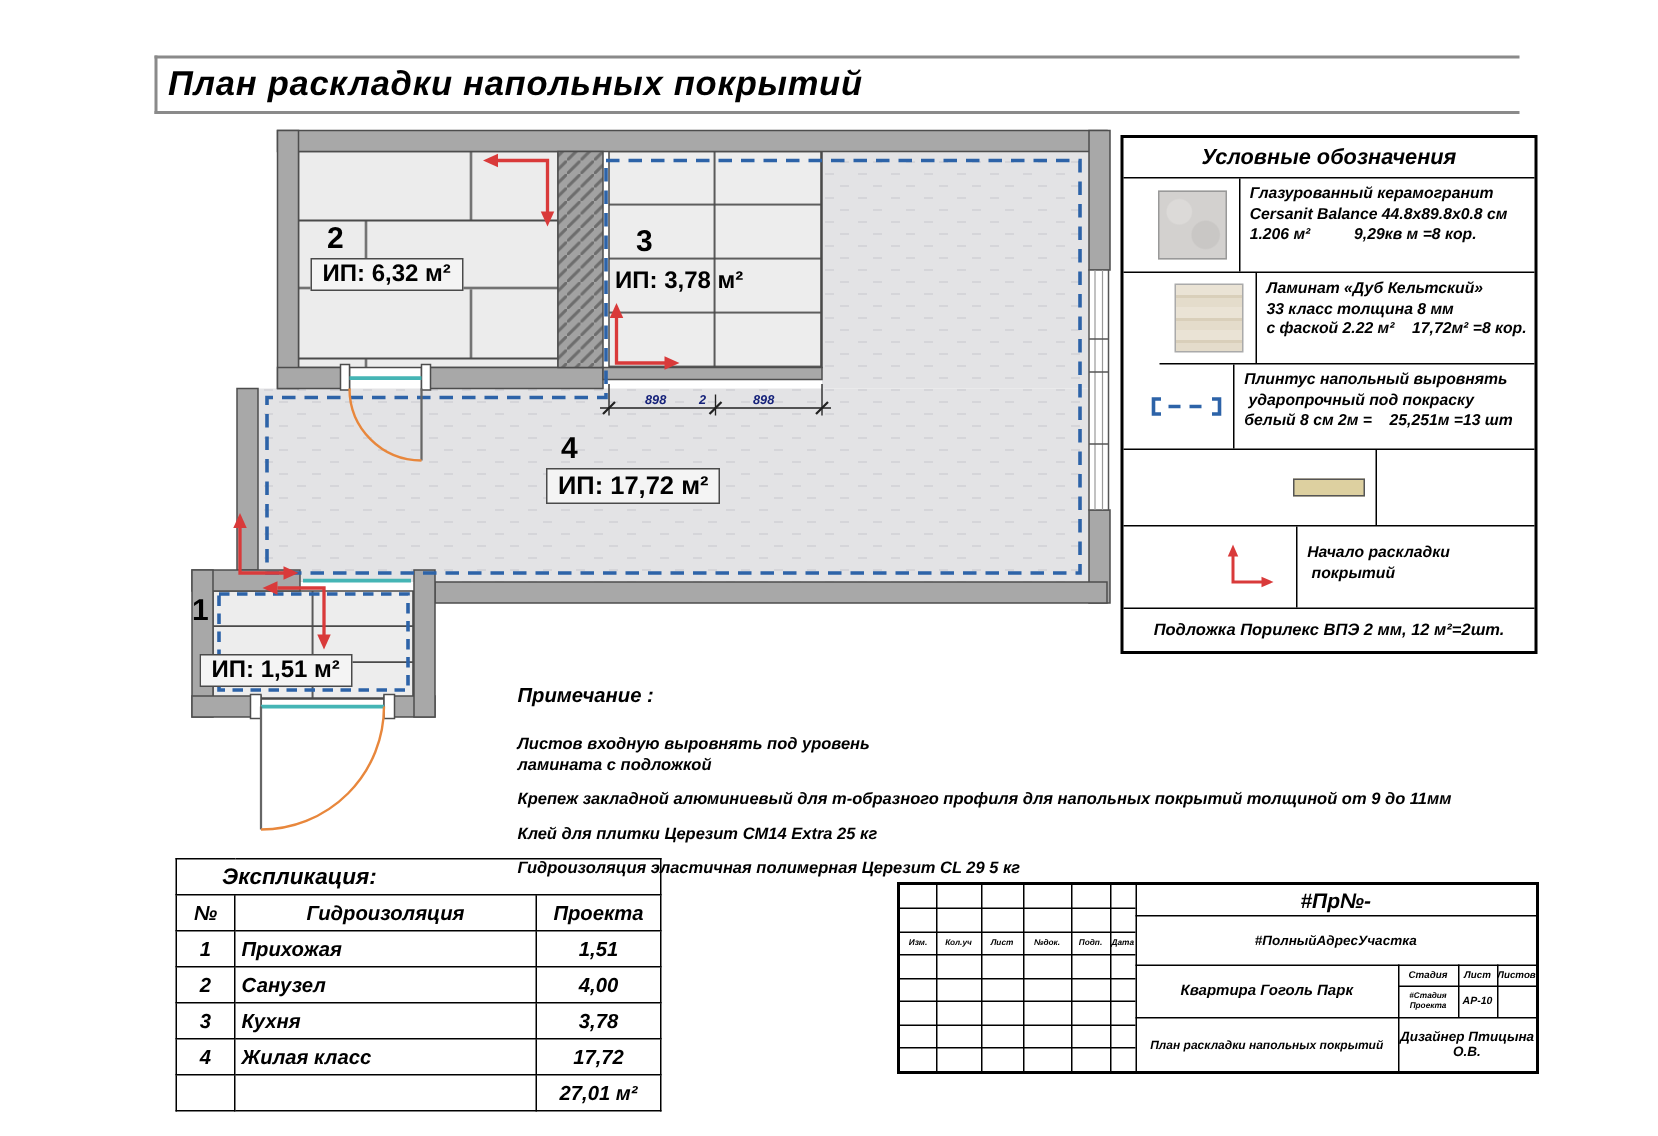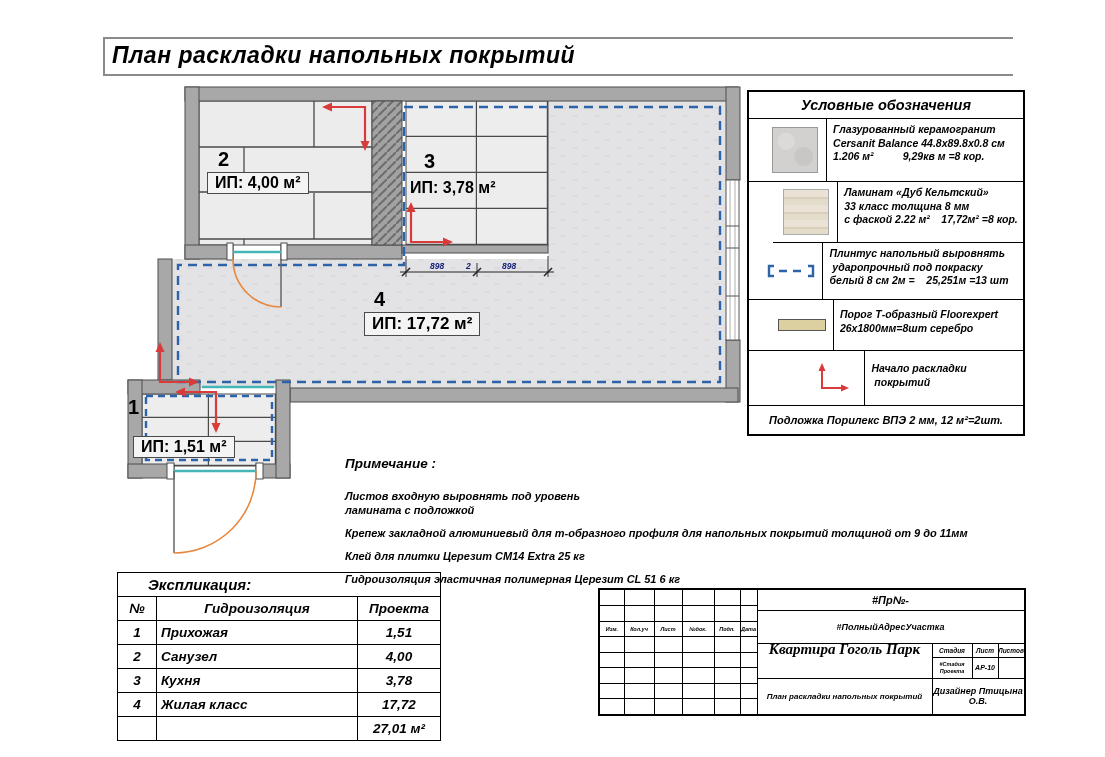--- a/index.html
+++ b/index.html
@@ -168,21 +168,21 @@
         <polygon points="345,162 335,157.5 335,166.5"></polygon>
         <polygon points="52,262 47.5,272 56.5,272"></polygon>
         <polygon points="91,302 81,297.5 81,306.5"></polygon>
         <polygon points="67,312 77,307.5 77,316.5"></polygon>
         <polygon points="108,353 103.5,343 112.5,343"></polygon>
       </g>
     </svg>
 
     
     <div class="abs room-num" style="left:110px;top:68px;">2</div>
-    <div class="abs area-box" style="left:99px;top:92px;">ИП: 4,00 м²</div>
+    <div class="abs area-box" style="left:99px;top:92px;">ИП: 6,32 м²</div>
 
     <div class="abs room-num" style="left:316px;top:70px;">3</div>
     <div class="abs area-plain" style="left:302px;top:99px;">ИП: 3,78 м²</div>
 
     <div class="abs room-num" style="left:266px;top:208px;">4</div>
     <div class="abs area-box" style="left:256px;top:232px;font-size:17px;">ИП: 17,72 м²</div>
 
     <div class="abs room-num" style="left:20px;top:316px;">1</div>
     <div class="abs area-box" style="left:25px;top:356px;">ИП: 1,51 м²</div>
 
@@ -191,21 +191,21 @@
     <span class="abs dim-label" style="left:358px;top:181px;">2</span>
     <span class="abs dim-label" style="left:394px;top:181px;">898</span>
   </div>
 
   <div class="abs bi" id="notes">
     <div class="nt">Примечание :</div>
     <div class="nl">Листов входную выровнять под уровень</div>
     <div class="nl">ламината с подложкой</div>
     <div class="nl gap">Крепеж закладной алюминиевый для т-образного профиля для напольных покрытий толщиной от 9 до 11мм</div>
     <div class="nl gap">Клей для плитки Церезит СМ14 Extra 25 кг</div>
-    <div class="nl gap">Гидроизоляция эластичная полимерная Церезит CL 51 6 кг</div>
+    <div class="nl gap">Гидроизоляция эластичная полимерная Церезит CL 29 5 кг</div>
   </div>
 
   <table class="abs" id="expl">
     <tbody>
         <tr>
           <td colspan="3" class="t">Экспликация:</td>
         </tr>
     <tr>
       <td class="num">№</td>
       <td class="nm c">Гидроизоляция</td>
@@ -274,24 +274,20 @@
         <div>Плинтус напольный выровнять</div>
         <div>&nbsp;ударопрочный под покраску</div>
         <div>белый 8 см 2м =&nbsp;&nbsp;&nbsp; 25,251м =13 шт</div>
       </div>
     </div>
 
     <div class="lrow" style="height:50px;">
       <div class="lsym">
           <div class="sw-thr"></div>
         </div>
-      <div class="ltxt" style="padding-top:8px;">
-        <div>Порог Т-образный Floorexpert</div>
-        <div>26х1800мм=8шт серебро</div>
-      </div>
     </div>
 
     <div class="lrow" style="height:54px;">
       <div class="lsym">
         <svg width="36" height="34" viewBox="0 0 36 34">
           <path d="M7,7 V27 H28" stroke="#d93a3a" stroke-width="2" fill="none"></path>
           <polygon points="7,2 3.5,10 10.5,10" fill="#d93a3a"></polygon>
           <polygon points="34,27 26,23.5 26,30.5" fill="#d93a3a"></polygon>
         </svg>
       </div>
@@ -331,23 +327,23 @@
     <div class="vl" style="left:398px;top:53px;height:35px;"></div>
     <div class="hl" style="left:332px;top:67px;width:92px;"></div>
 
     <span class="cell tiny" style="left:0;top:33px;width:24px;height:12px;">Изм.</span>
     <span class="cell tiny" style="left:24px;top:33px;width:30px;height:12px;">Кол.уч</span>
     <span class="cell tiny" style="left:54px;top:33px;width:28px;height:12px;">Лист</span>
     <span class="cell tiny" style="left:82px;top:33px;width:32px;height:12px;">№док.</span>
     <span class="cell tiny" style="left:114px;top:33px;width:26px;height:12px;">Подп.</span>
     <span class="cell tiny" style="left:140px;top:33px;width:17px;height:12px;">Дата</span>
 
-    <span class="cell" style="left:157px;top:0;width:267px;height:20px;font-size:11px;">#Пр№-</span>
+    <span class="cell" style="left:157px;top:0;width:267px;height:20px;font-size:14px;">#Пр№-</span>
     <span class="cell" style="left:157px;top:20px;width:267px;height:33px;font-size:9px;">#ПолныйАдресУчастка</span>
-    <span class="cell" style="left:157px;top:42px;width:175px;height:35px;font-size:15px;font-family:Liberation Serif, serif;">Квартира Гоголь Парк</span>
+    <span class="cell" style="left:157px;top:53px;width:175px;height:35px;font-size:10px;">Квартира Гоголь Парк</span>
     <span class="cell" style="left:332px;top:53px;width:40px;height:14px;font-size:6.5px;">Стадия</span>
     <span class="cell" style="left:372px;top:53px;width:26px;height:14px;font-size:6.5px;">Лист</span>
     <span class="cell" style="left:398px;top:53px;width:26px;height:14px;font-size:6.5px;">Листов</span>
     <span class="cell" style="left:332px;top:67px;width:40px;height:21px;font-size:5.5px;line-height:7px;">#Стадия Проекта</span>
     <span class="cell" style="left:372px;top:67px;width:26px;height:21px;font-size:7px;">АР-10</span>
     <span class="cell" style="left:398px;top:67px;width:26px;height:21px;font-size:7px;"></span>
     <span class="cell" style="left:157px;top:88px;width:175px;height:36px;font-size:8px;">План раскладки напольных покрытий</span>
     <span class="cell" style="left:332px;top:88px;width:92px;height:36px;font-size:9px;">Дизайнер Птицына О.В.</span>
   </div>
 

